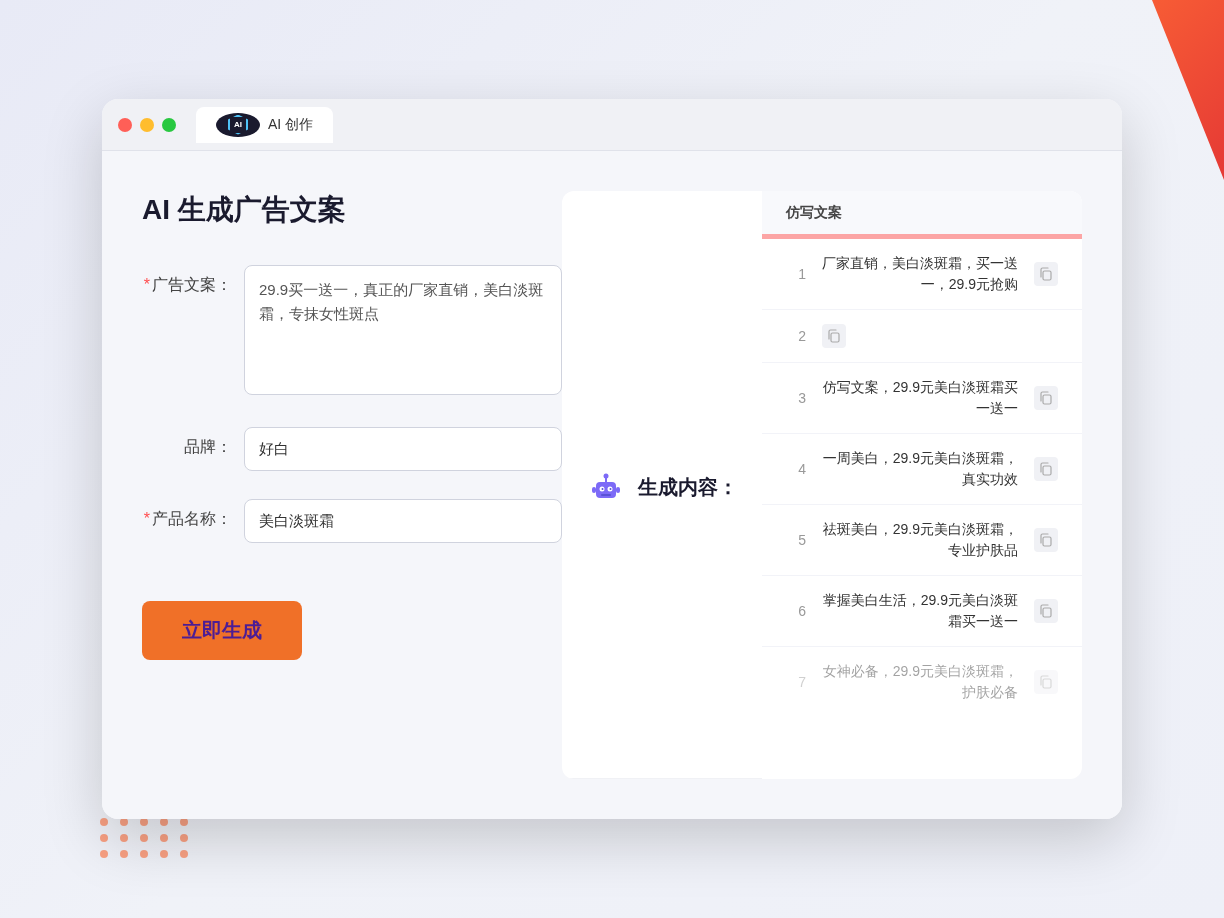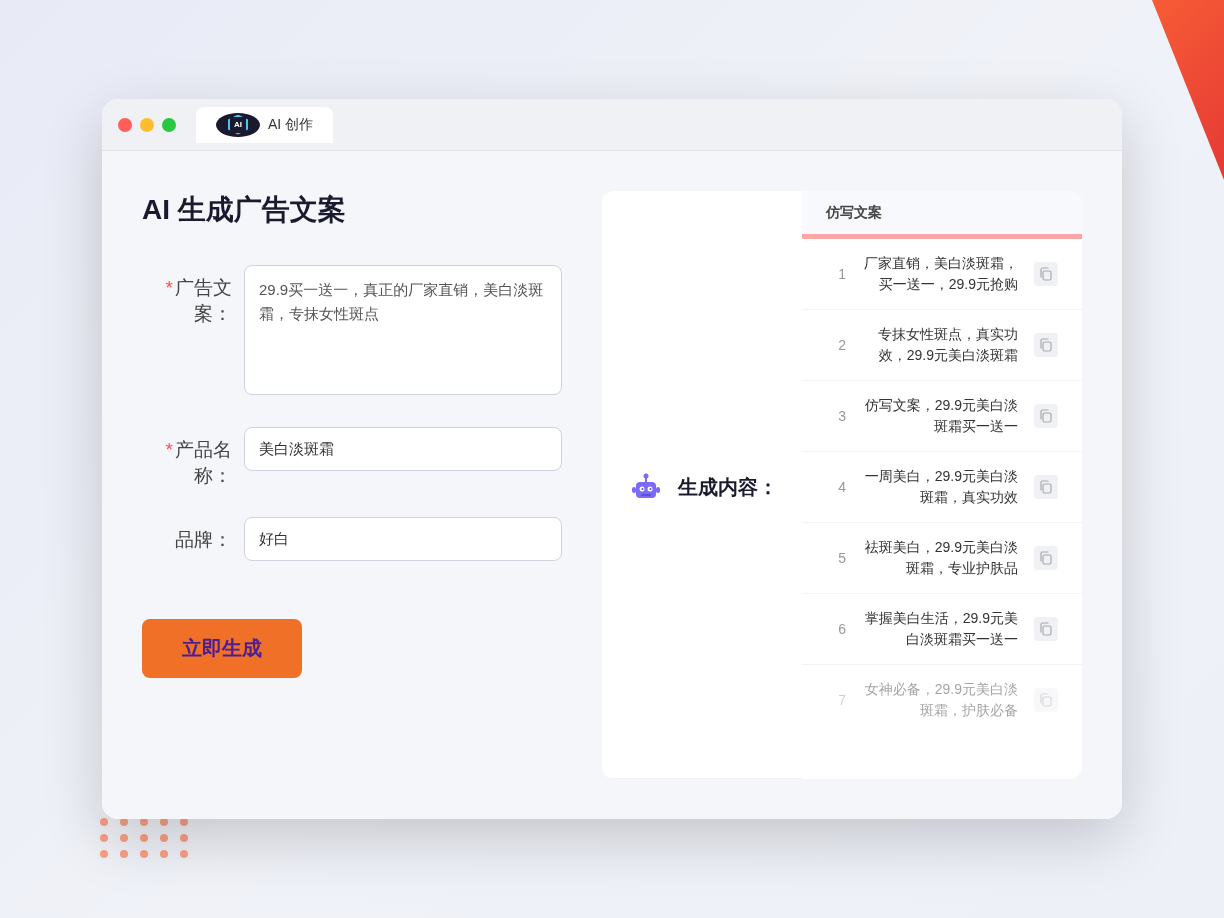--- a/index.html
+++ b/index.html
@@ -115,21 +115,20 @@
       color: #fff;
       font-weight: bold;
       z-index: 1;
     }
 
     
     .main-content {
       display: flex;
       height: calc(100% - 52px);
       padding: 40px;
-      gap: 40px;
       background: #f5f6fa;
     }
 
     
     .left-panel {
       flex: 0 0 420px;
     }
 
     .page-title {
       font-size: 28px;
@@ -139,21 +138,21 @@
     }
 
     .form-group {
       display: flex;
       align-items: flex-start;
       margin-bottom: 28px;
     }
 
     .form-label {
       width: 90px;
-      font-size: 19px;
+      font-size: 16px;
       color: #444;
       padding-top: 10px;
       text-align: right;
       flex-shrink: 0;
     }
     .form-label .required {
       color: #ff4d4f;
       margin-right: 2px;
     }
 
@@ -348,33 +347,33 @@
         <div class="form-label">
           <span class="required">*</span><span>广告文案：</span>
         </div>
         <div class="form-input-wrap">
           <textarea class="form-input" style="">29.9买一送一，真正的厂家直销，美白淡斑霜，专抹女性斑点</textarea>
         </div>
       </div>
 
       
       <div class="form-group">
-        <div class="form-label">
-          <span class="required">*</span><span>产品名称：</span>
-        </div>
-        <div class="form-input-wrap">
-          <input type="text" class="form-input" value="美白淡斑霜" style="">
-        </div>
-      </div>
-
-      
-      <div class="form-group">
         <div class="form-label">品牌：</div>
         <div class="form-input-wrap">
           <input type="text" class="form-input" value="好白" style="">
+        </div>
+      </div>
+
+      
+      <div class="form-group">
+        <div class="form-label">
+          <span class="required">*</span><span>产品名称：</span>
+        </div>
+        <div class="form-input-wrap">
+          <input type="text" class="form-input" value="美白淡斑霜" style="">
         </div>
       </div>
 
       
       <button class="generate-btn">立即生成</button>
     </div>
 
     <div class="right-panel">
 
       <div class="result-header">
@@ -411,21 +410,20 @@
     <span class="row-text">厂家直销，美白淡斑霜，买一送一，29.9元抢购</span>
     <div class="row-copy" title="复制">
       <svg width="14" height="14" viewBox="0 0 14 14" fill="none" xmlns="http://www.w3.org/2000/svg">
         <rect x="4" y="4" width="8" height="9" rx="1.5" stroke="#aaa" stroke-width="1.2" fill="none"></rect>
         <path d="M2 10V2.5A1.5 1.5 0 013.5 1H9" stroke="#aaa" stroke-width="1.2" stroke-linecap="round"></path>
       </svg>
     </div>
   </div>
             <div class="table-row">
     <span class="row-num">2</span>
-    <span class="row-text">专抹女性斑点，真实功效，29.9元美白淡斑霜</span>
     <div class="row-copy" title="复制">
       <svg width="14" height="14" viewBox="0 0 14 14" fill="none" xmlns="http://www.w3.org/2000/svg">
         <rect x="4" y="4" width="8" height="9" rx="1.5" stroke="#aaa" stroke-width="1.2" fill="none"></rect>
         <path d="M2 10V2.5A1.5 1.5 0 013.5 1H9" stroke="#aaa" stroke-width="1.2" stroke-linecap="round"></path>
       </svg>
     </div>
   </div>
             <div class="table-row">
     <span class="row-num">3</span>
     <span class="row-text">仿写文案，29.9元美白淡斑霜买一送一</span>

